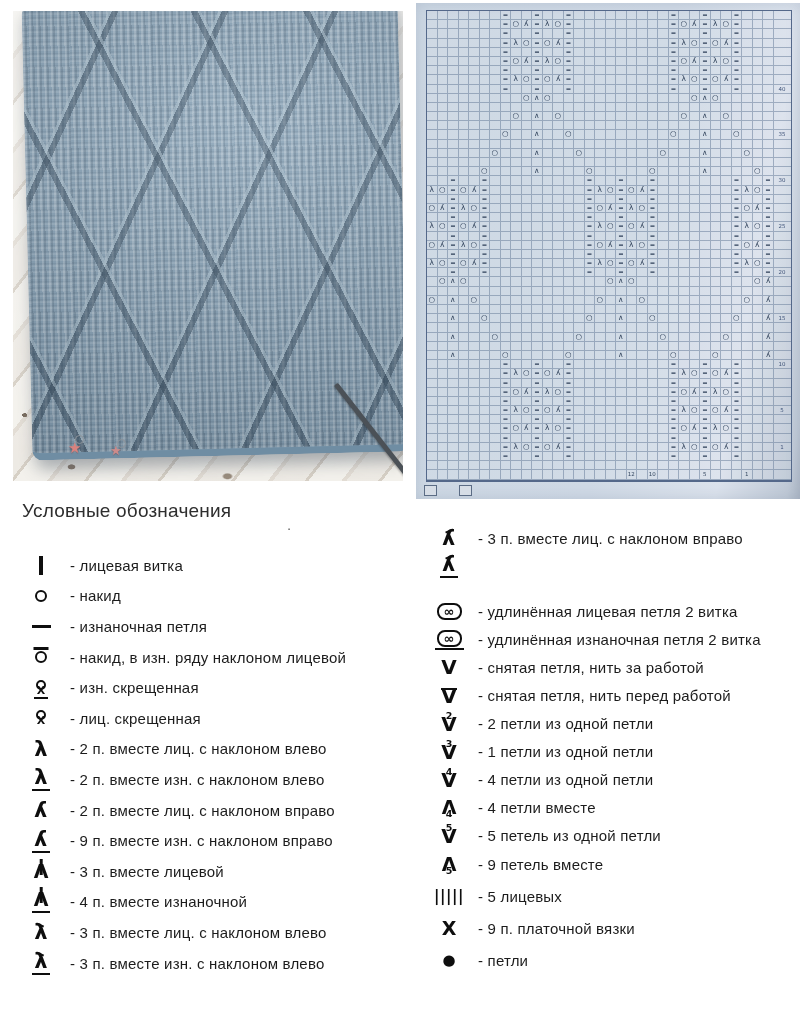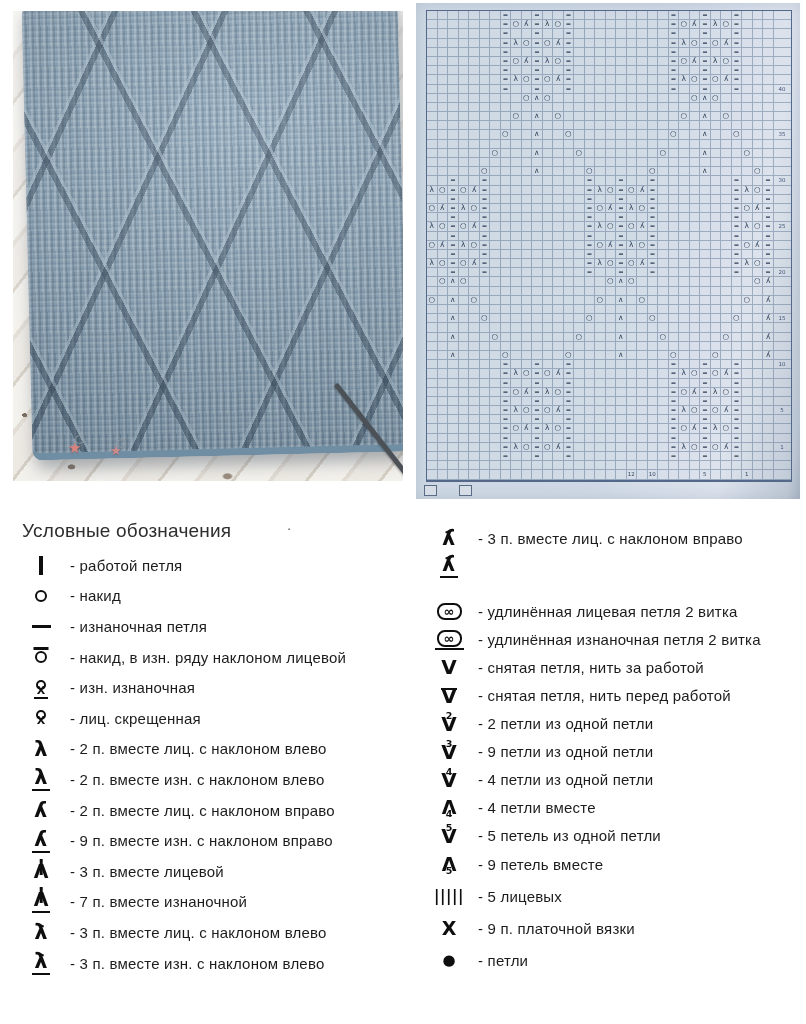--- a/index.html
+++ b/index.html
@@ -46,21 +46,21 @@
   .rn{flex:0 0 17px;font-size:5.5px;color:#41557a;line-height:9px;}
   .cO{font-size:7.5px;}
   .cP{font-size:6.5px;font-weight:bold;letter-spacing:-.5px;}
   .cL,.cA{font-size:7.5px;line-height:8.4px;}
   .cnum{font-size:5.5px;line-height:9px;color:#33465f;}
   .fl{display:inline-block;transform:scaleX(-1);}
   #cutlegend{position:absolute;left:8px;top:482px;display:flex;gap:22px;}
   .cutsq{width:11px;height:9px;border:1.4px solid #5b6c85;background:#d6dde6;}
   
   #legend{position:absolute;left:0;top:500px;width:806px;height:524px;background:#fff;color:#1c1c1c;}
-  #legend-title{position:absolute;left:22px;top:20px;font-size:19px;color:#2e2e2e;letter-spacing:.2px;}
+  #legend-title{position:absolute;left:22px;top:0;font-size:19px;color:#2e2e2e;letter-spacing:.2px;}
   #title-dot{position:absolute;left:287px;top:16px;font-size:15px;color:#666;}
   #col-left{position:absolute;left:22px;top:50px;width:390px;}
   #col-right{position:absolute;left:430px;top:24px;width:376px;}
   .li{display:flex;align-items:center;height:30.6px;}
   #col-right .li{height:28.1px;}
   .gap-big{margin-top:17px;}
   .gap-sm{margin-top:4px;}
   .ib{width:38px;display:flex;justify-content:center;align-items:center;color:#0e0e0e;position:relative;}
   .lbl{font-size:15px;margin-left:10px;letter-spacing:.2px;white-space:nowrap;}
   
@@ -1951,21 +1951,21 @@
 </div>
 
 <div id="legend">
   <div id="legend-title">Условные обозначения</div>
   <div id="title-dot">.</div>
   <div id="col-left">
       <div class="li">
         <span class="ib">
           <i class="vbar"></i>
         </span>
-        <span class="lbl">- работой петля</span>
+        <span class="lbl">- лицевая витка</span>
       </div>
       <div class="li">
         <span class="ib">
           <i class="circ"></i>
         </span>
         <span class="lbl">- накид</span>
       </div>
       <div class="li">
         <span class="ib">
           <i class="hbar"></i>
@@ -1981,21 +1981,21 @@
         </span>
         <span class="lbl">- накид, в изн. ряду наклоном лицевой</span>
       </div>
       <div class="li">
         <span class="ib">
           <span class="ul"><span class="stack tws">
               <i class="circ c2"></i>
               <b class="chi">Χ</b>
             </span></span>
         </span>
-        <span class="lbl">- изн. изнаночная</span>
+        <span class="lbl">- изн. скрещенная</span>
       </div>
       <div class="li">
         <span class="ib">
           <span class="stack tws">
             <i class="circ c2"></i>
             <b class="chi">Χ</b>
           </span>
         </span>
         <span class="lbl">- лиц. скрещенная</span>
       </div>
@@ -2040,21 +2040,21 @@
         </span>
         <span class="lbl">- 3 п. вместе лицевой</span>
       </div>
       <div class="li">
         <span class="ib">
           <span class="ul"><span class="stack">
               <b class="tri">Λ</b>
               <i class="stem"></i>
             </span></span>
         </span>
-        <span class="lbl">- 7 п. вместе изнаночной</span>
+        <span class="lbl">- 4 п. вместе изнаночной</span>
       </div>
       <div class="li">
         <span class="ib">
           <span class="stack">
             <b class="lam">λ</b>
             <i class="tick"></i>
           </span>
         </span>
         <span class="lbl">- 3 п. вместе лиц. с наклоном влево</span>
       </div>
@@ -2124,21 +2124,21 @@
         </span>
         <span class="lbl">- 2 петли  из одной петли</span>
       </div>
       <div class="li">
         <span class="ib">
           <span class="stack">
             <b class="vee">V</b>
             <i class="dg up">3</i>
           </span>
         </span>
-        <span class="lbl">- 9 петли  из одной петли</span>
+        <span class="lbl">- 1 петли  из одной петли</span>
       </div>
       <div class="li">
         <span class="ib">
           <span class="stack">
             <b class="vee">V</b>
             <i class="dg up">4</i>
           </span>
         </span>
         <span class="lbl">- 4 петли  из одной петли</span>
       </div>

